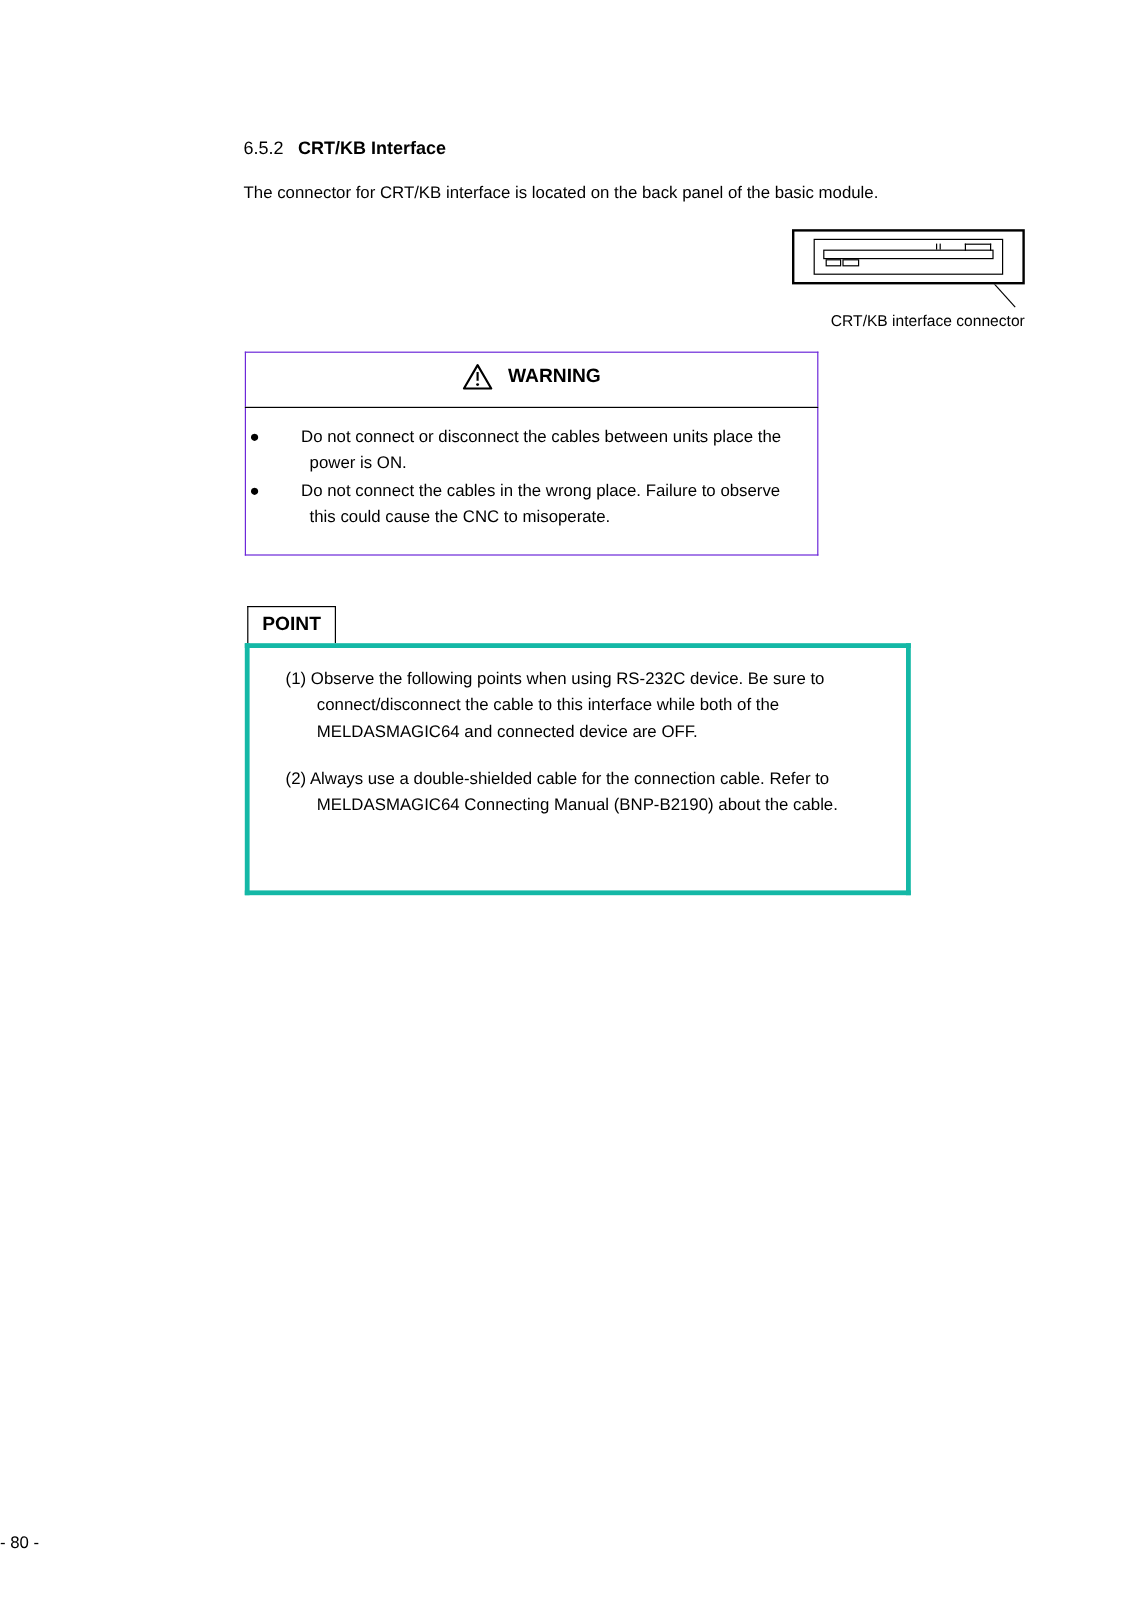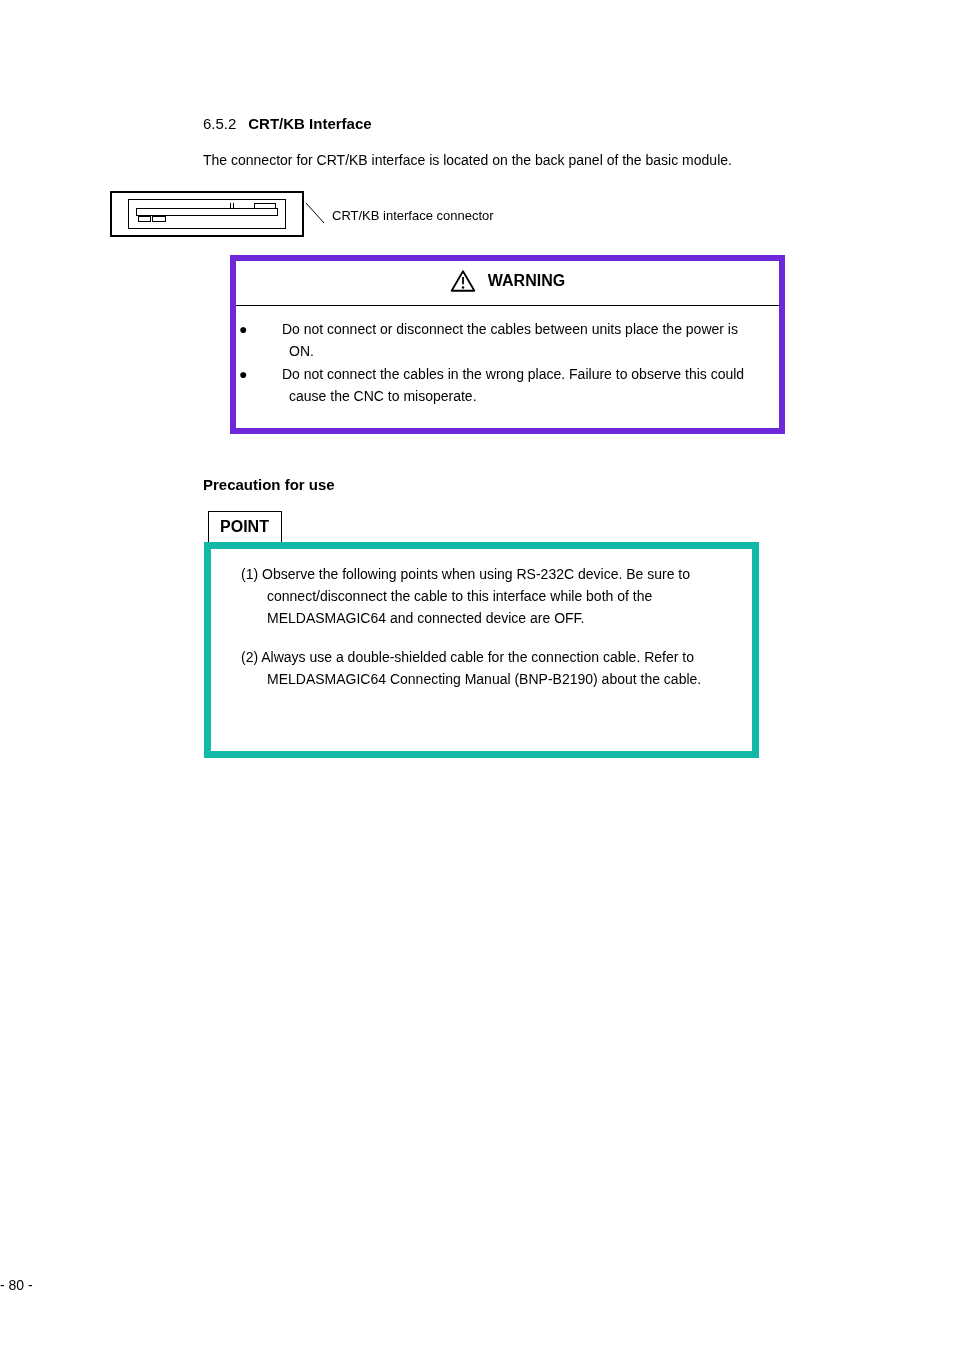--- a/index.html
+++ b/index.html
@@ -35,22 +35,22 @@
     .body-text {
       font-size: 14px;
       line-height: 1.5;
       margin-bottom: 20px;
     }
     .indent {
       margin-left: 93px;
     }
     .figure-box {
       display: flex;
-      flex-direction: row;
-      align-items: center;
+      flex-direction: column;
+      align-items: flex-end;
       margin: 15px 0 10px 0;
     }
     .receptacle-outer {
       width: 190px;
       height: 42px;
       border: 2px solid #000;
       position: relative;
       background: #fff;
     }
     .receptacle-inner1 {
@@ -111,23 +111,23 @@
     }
     .pointer-line svg {
       display: block;
     }
     .figure-label {
       font-size: 13px;
       margin-top: 2px;
       text-align: center;
     }
     .warning-table {
-      border: 6px solid #6d28d9;
-      width: 555px;
-      margin: 18px auto 42px 120px;
+      border: 1px solid #6d28d9;
+      width: 478px;
+      margin: 18px auto 42px 94px;
       border-collapse: collapse;
     }
     .warning-header-cell {
       border-bottom: 1px solid #000;
       padding: 8px 8px;
       text-align: center;
       font-size: 16px;
       font-weight: bold;
       vertical-align: middle;
     }
@@ -162,21 +162,21 @@
     .point-tab {
       border: 1px solid #000;
       border-bottom: none;
       width: 72px;
       text-align: center;
       padding: 6px 0;
       font-size: 16px;
       font-weight: bold;
     }
     .point-body-cell {
-      border: 7px solid #14b8a6;
+      border: 4px solid #14b8a6;
       padding: 14px 18px 44px 30px;
       font-size: 14px;
       line-height: 1.6;
     }
     .point-item {
       margin-bottom: 16px;
       padding-left: 26px;
       text-indent: -26px;
     }
     .bullet {
@@ -242,23 +242,20 @@
         </div>
         <div class="hang">
           <span class="bullet">●</span>
           <span>Do not connect the cables in the wrong place. Failure to observe this could cause the CNC to misoperate.</span>
         </div>
       </td>
     </tr>
   </tbody>
     </table>
 
-  <div class="section-header indent">
-    <span class="section-title">Precaution for use</span>
-  </div>
 
   <table class="point-table">
     <tbody>
         <tr class="point-tab-row">
       <td>
         <div class="point-tab">POINT</div>
       </td>
     </tr>
     <tr>
       <td class="point-body-cell">

